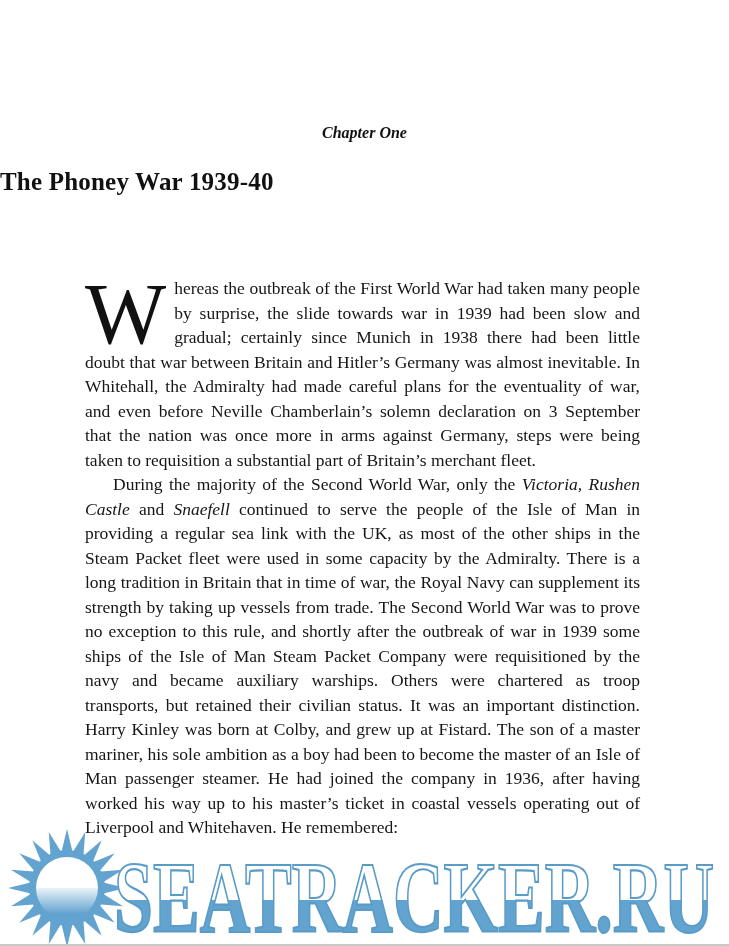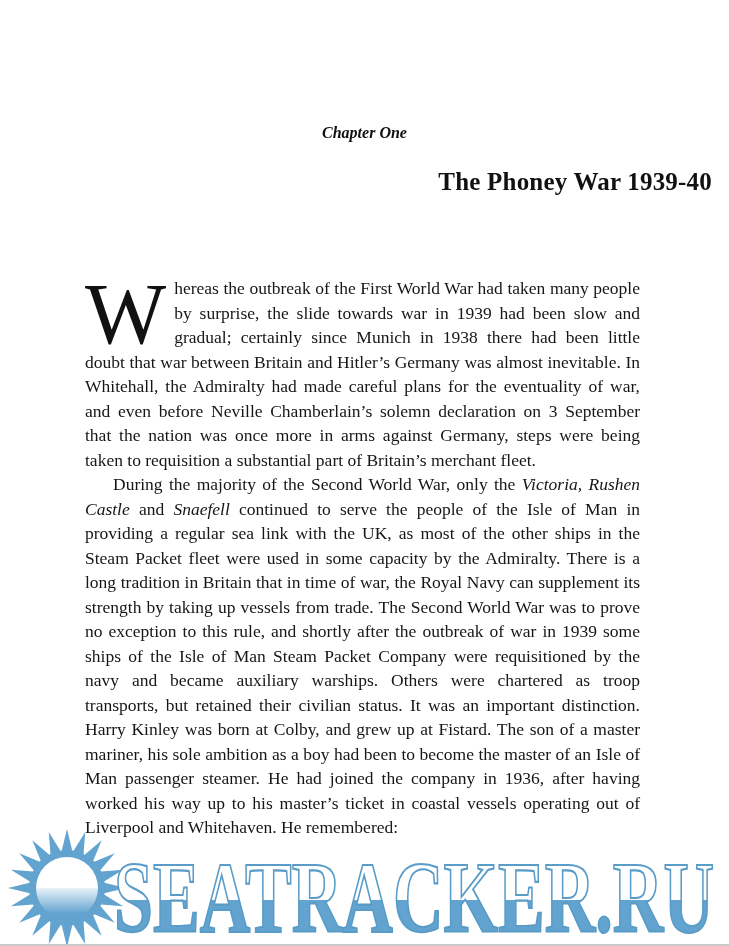--- a/index.html
+++ b/index.html
@@ -17,21 +17,21 @@
     text-align: center;
     font-size: 16px;
     font-weight: bold;
     font-style: italic;
     color: #111111;
   }
   .page-title {
     position: absolute;
     top: 168px; left: 0; right: 17px;
     margin: 0;
-    text-align: right;
+    text-align: left;
     font-size: 25px;
     font-weight: bold;
     color: #111111;
     letter-spacing: 0.2px;
   }
   .body-text {
     position: absolute;
     top: 276px;
     left: 85px;
     width: 555px;

